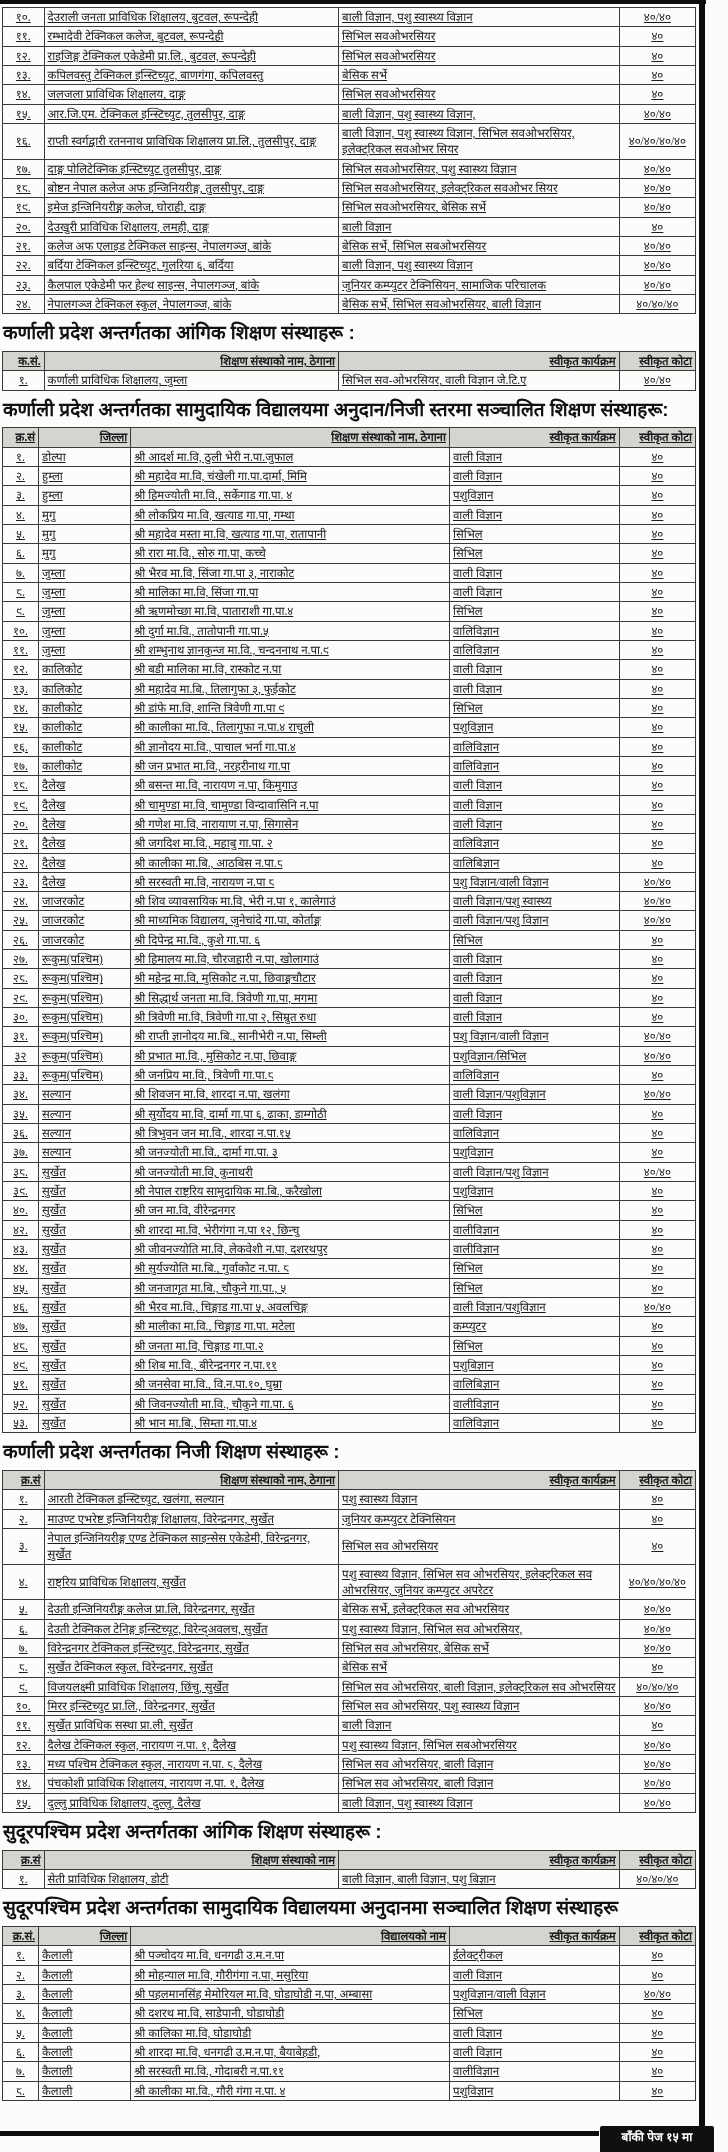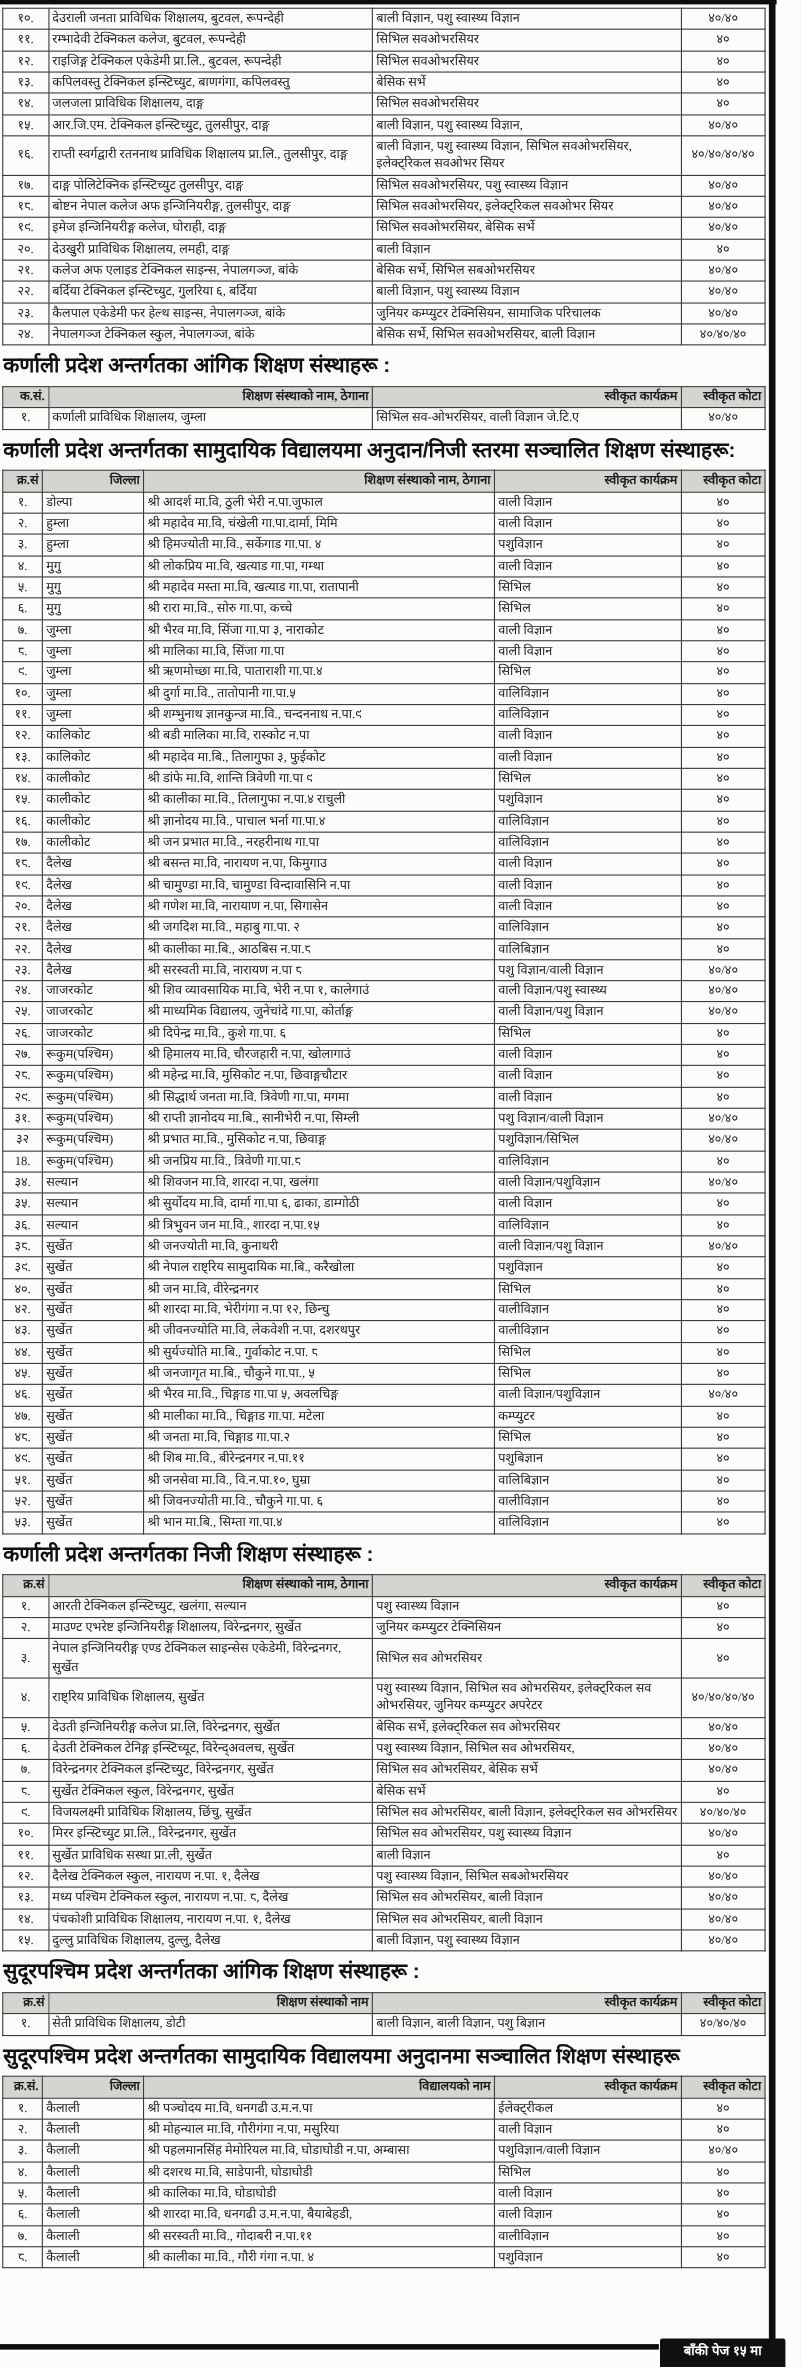--- a/index.html
+++ b/index.html
@@ -20,21 +20,21 @@
     font-family:"Liberation Sans", sans-serif;
     font-weight:bold;font-size:12px;line-height:23px;text-align:center;
     border-radius:2px;
   }
   .content{position:absolute;top:7px;left:2px;width:694px;}
   .section-heading{
     font-family:"Liberation Sans", sans-serif;
     font-weight:bold;font-size:19px;color:#111;
     margin:7px 0 5px 1px;line-height:1.3;
   }
-  table.tbl{border-collapse:collapse;width:100%;table-layout:fixed;margin:0 0 2px 0;}
+  table.tbl{border-collapse:collapse;width:100%;table-layout:fixed;margin:0 0 2px 0;text-decoration:underline;}
   table.tbl th,table.tbl td{
     border:1px solid #3a3a3a;
     padding:1px 3px;
     font-size:11.5px;line-height:1.42;
     vertical-align:middle;
     overflow:hidden;
   }
   table.tbl th{
     background:#d6d4d1;
     font-weight:bold;text-align:right;font-size:11.5px;
@@ -390,35 +390,42 @@
             <td class="c-quota">४०</td>
           </tr>
           <tr>
             <td class="c-serial">२९.</td>
             <td class="c-district">रूकुम(पश्चिम)</td>
             <td class="c-name">श्री सिद्धार्थ जनता मा.वि. त्रिवेणी गा.पा, मगमा</td>
             <td class="c-program">वाली विज्ञान</td>
             <td class="c-quota">४०</td>
           </tr>
           <tr>
+            <td class="c-serial">३०.</td>
+            <td class="c-district">रूकुम(पश्चिम)</td>
+            <td class="c-name">श्री त्रिवेणी मा.वि, त्रिवेणी गा.पा २, सिम्रुत रुधा</td>
+            <td class="c-program">वाली विज्ञान</td>
+            <td class="c-quota">४०</td>
+          </tr>
+          <tr>
             <td class="c-serial">३१.</td>
             <td class="c-district">रूकुम(पश्चिम)</td>
             <td class="c-name">श्री राप्ती ज्ञानोदय मा.बि., सानीभेरी न.पा, सिम्ली</td>
             <td class="c-program">पशु विज्ञान/वाली विज्ञान</td>
             <td class="c-quota">४०/४०</td>
           </tr>
           <tr>
             <td class="c-serial">३२</td>
             <td class="c-district">रूकुम(पश्चिम)</td>
             <td class="c-name">श्री प्रभात मा.वि., मुसिकोट न.पा, छिवाङ्ग</td>
             <td class="c-program">पशुविज्ञान/सिभिल</td>
             <td class="c-quota">४०/४०</td>
           </tr>
           <tr>
-            <td class="c-serial">18.</td>
+            <td class="c-serial">३३.</td>
             <td class="c-district">रूकुम(पश्चिम)</td>
             <td class="c-name">श्री जनप्रिय मा.वि., त्रिवेणी गा.पा.८</td>
             <td class="c-program">वालिविज्ञान</td>
             <td class="c-quota">४०</td>
           </tr>
           <tr>
             <td class="c-serial">३४.</td>
             <td class="c-district">सल्यान</td>
             <td class="c-name">श्री शिवजन मा.वि, शारदा न.पा, खलंगा</td>
             <td class="c-program">वाली विज्ञान/पशुविज्ञान</td>
@@ -429,20 +436,27 @@
             <td class="c-district">सल्यान</td>
             <td class="c-name">श्री सुर्योदय मा.वि, दार्मा गा.पा ६, ढाका, डाम्गोठी</td>
             <td class="c-program">वाली विज्ञान</td>
             <td class="c-quota">४०</td>
           </tr>
           <tr>
             <td class="c-serial">३६.</td>
             <td class="c-district">सल्यान</td>
             <td class="c-name">श्री त्रिभुवन जन मा.वि., शारदा न.पा.१५</td>
             <td class="c-program">वालिविज्ञान</td>
+            <td class="c-quota">४०</td>
+          </tr>
+          <tr>
+            <td class="c-serial">३७.</td>
+            <td class="c-district">सल्यान</td>
+            <td class="c-name">श्री जनज्योती मा.वि., दार्मा गा.पा. ३</td>
+            <td class="c-program">पशुविज्ञान</td>
             <td class="c-quota">४०</td>
           </tr>
           <tr>
             <td class="c-serial">३८.</td>
             <td class="c-district">सुर्खेत</td>
             <td class="c-name">श्री जनज्योती मा.वि, कुनाथरी</td>
             <td class="c-program">वाली विज्ञान/पशु विज्ञान</td>
             <td class="c-quota">४०/४०</td>
           </tr>
           <tr>

